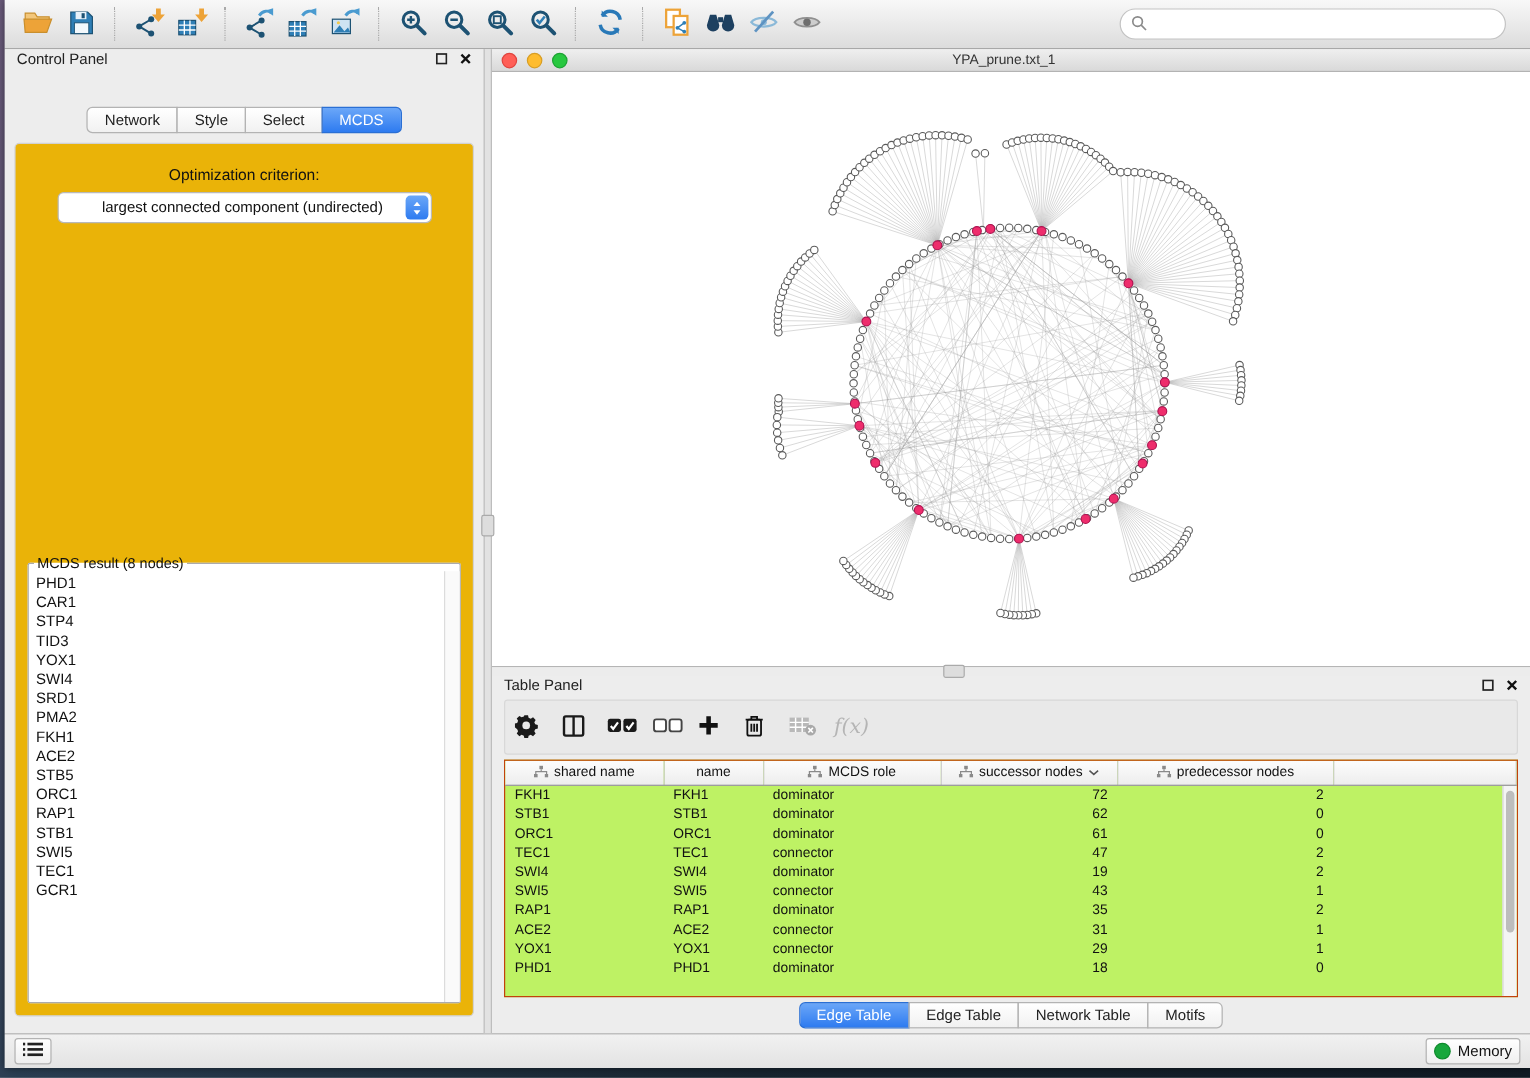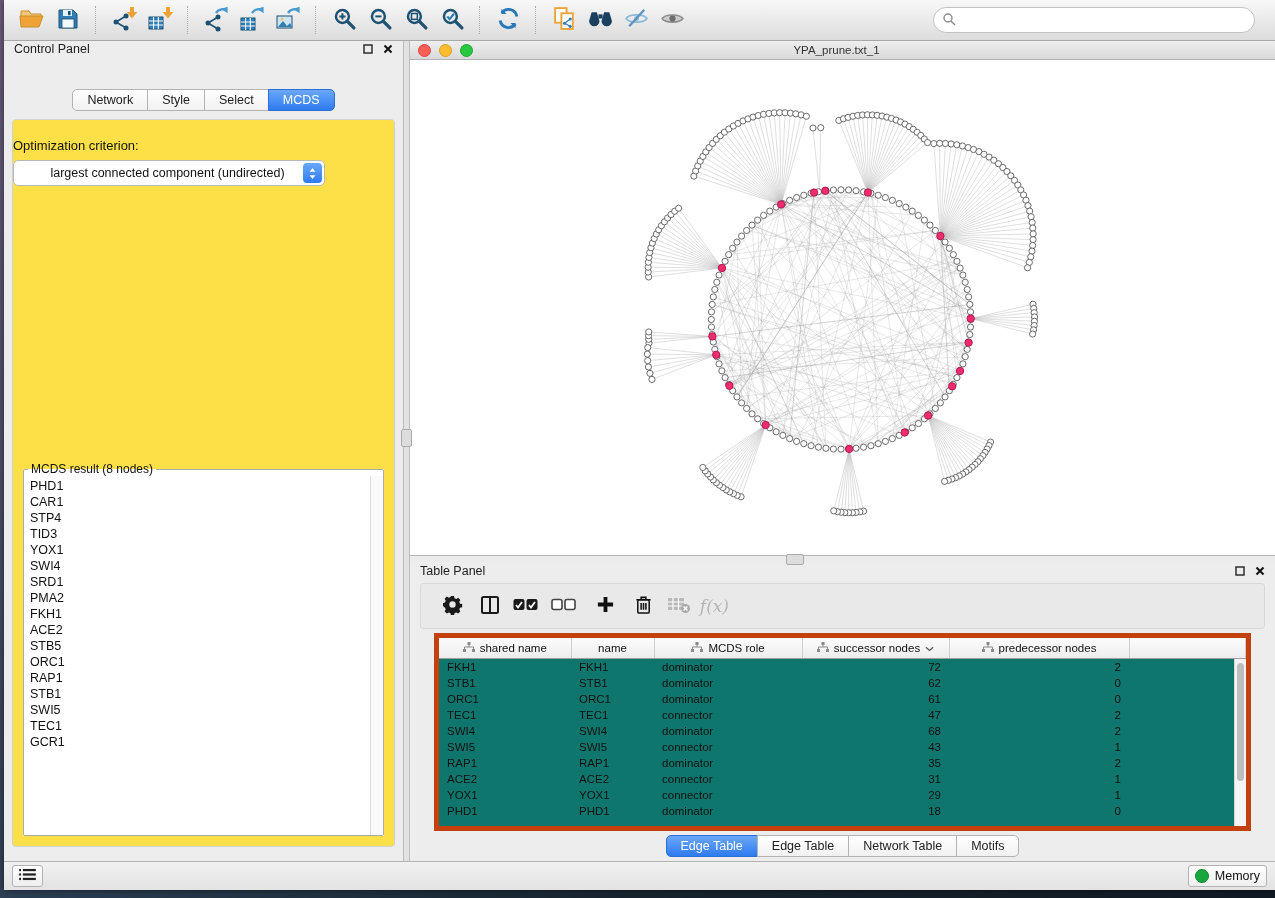--- a/index.html
+++ b/index.html
@@ -28,22 +28,22 @@
   .panel-header{height:16px;display:flex;align-items:center;padding:0 10px;font-size:12.5px;color:#222;}
   .winbtns{margin-left:auto;display:flex;gap:9px;align-items:center;}
   .winbtn{display:inline-flex;align-items:center;justify-content:center;width:11px;height:11px;cursor:default;}
   .cp-tabs{height:30px;display:flex;justify-content:center;align-items:flex-start;margin-top:32px;}
   .seg{display:flex;}
   .seg button{font-family:inherit;font-size:12.5px;color:#222;padding:3px 14px;margin-left:-1px;
     background:linear-gradient(#fff,#f1f1f1);border:1px solid #b3b3b3;cursor:default;}
   .seg button:first-child{border-radius:5px 0 0 5px;margin-left:0;}
   .seg button:last-child{border-radius:0 5px 5px 0;}
   .seg button.active{background:linear-gradient(#6ba7f8,#2e7bf0);border-color:#2a6fd4;color:#fff;}
-  .cp-inner{flex:1;margin:0 8px 14px;background:#fde047;border:1px solid #d2d2d2;border-radius:4px;
-    display:flex;flex-direction:column;min-height:0;}
+  .cp-inner{flex:1;margin:0 8px 14px;background:#eab308;border:1px solid #d2d2d2;border-radius:4px;
+    display:flex;flex-direction:column;align-items:center;min-height:0;}
   .opt-label{margin-top:18px;font-size:13px;color:#111;}
   .selectbox{margin-top:7px;width:310px;height:24px;background:#fff;border:1px solid #b9b9b9;
     border-radius:5px;display:flex;align-items:center;font-size:12.5px;color:#111;position:relative;}
   .selectbox .val{flex:1;text-align:center;padding-left:18px;}
   .stepper{width:19px;height:20px;margin-right:2px;border-radius:4px;
     background:linear-gradient(#6ba7f8,#2e7bf0);display:flex;align-items:center;justify-content:center;}
   .btnrow{margin-top:12px;display:flex;gap:14px;}
   .btnrow button{font-family:inherit;font-size:13px;padding:3px 14px;background:linear-gradient(#fff,#f0f0f0);
     border:1px solid #b3b3b3;border-radius:4px;color:#111;}
   .btnrow button.focused{box-shadow:0 0 0 3px #9cc3ef;border-color:#7aa8d8;}
@@ -65,23 +65,23 @@
   .light.yellow{background:#febc2e;border:.5px solid #d89e24;}
   .light.green{background:#28c840;border:.5px solid #1da333;}
   .net-title{position:absolute;left:0;right:12px;text-align:center;font-size:11.5px;color:#333;}
   .net-canvas{flex:1;background:#fff;overflow:hidden;}
   .hsplit{height:7px;background:#ececec;position:relative;}
   .hsplit .grab{position:absolute;left:43.5%;top:-2px;width:16px;height:9px;background:#ddd;border:1px solid #aaa;border-radius:2px;}
   
   .tpanel{flex:1;background:#ededed;display:flex;flex-direction:column;min-height:0;}
   .tp-toolbar{height:44px;margin:4px 10px 0;background:#e9e9e9;border:1px solid #d8d8d8;border-radius:3px;
     display:flex;align-items:center;padding:0 8px;gap:4px;}
-  .tp-btn{width:34px;height:34px;border:none;background:transparent;display:flex;align-items:center;justify-content:flex-end;padding:0;}
+  .tp-btn{width:34px;height:34px;border:none;background:transparent;display:flex;align-items:center;justify-content:flex-start;padding:0;}
   .tp-btn.disabled{pointer-events:none;}
-  .tablewrap{flex:1;margin:4px 24px 0;background:#0f766e;border:5px solid #c2410c;position:relative;overflow:hidden;}
+  .tablewrap{flex:1;margin:4px 10px 0;background:#bef264;border:1px solid #c2410c;position:relative;overflow:hidden;}
   table.datatable{border-collapse:collapse;width:100%;table-layout:fixed;font-size:11.5px;color:#111;}
   table.datatable th{height:20px;font-weight:normal;background:linear-gradient(#fcfcfc,#ededed);
     border-right:1px solid #cfcfcf;border-bottom:1px solid #9d9d9d;padding:0 4px;white-space:nowrap;overflow:hidden;}
   th .hwrap{display:flex;align-items:center;justify-content:center;gap:5px;}
   table.datatable td{height:16px;padding:0 8px;white-space:nowrap;overflow:hidden;}
   td.num{text-align:right;padding-right:12px;}
   .vscroll{position:absolute;top:21px;right:0;bottom:0;width:11px;background:#f4f4f4;border-left:1px solid #d6d6d6;}
   .vscroll .thumb{position:absolute;top:4px;left:1.5px;width:7px;height:118px;background:#bdbdbd;border-radius:4px;}
   .tp-tabs{height:30px;display:flex;justify-content:center;align-items:center;}
   
@@ -1161,21 +1161,21 @@
                   <td class="">TEC1</td>
                   <td class="">connector</td>
                   <td class="num">47</td>
                   <td class="num">2</td>
                   <td></td>
                 </tr>
                 <tr>
                   <td class="">SWI4</td>
                   <td class="">SWI4</td>
                   <td class="">dominator</td>
-                  <td class="num">68</td>
+                  <td class="num">19</td>
                   <td class="num">2</td>
                   <td></td>
                 </tr>
                 <tr>
                   <td class="">SWI5</td>
                   <td class="">SWI5</td>
                   <td class="">connector</td>
                   <td class="num">43</td>
                   <td class="num">1</td>
                   <td></td>

